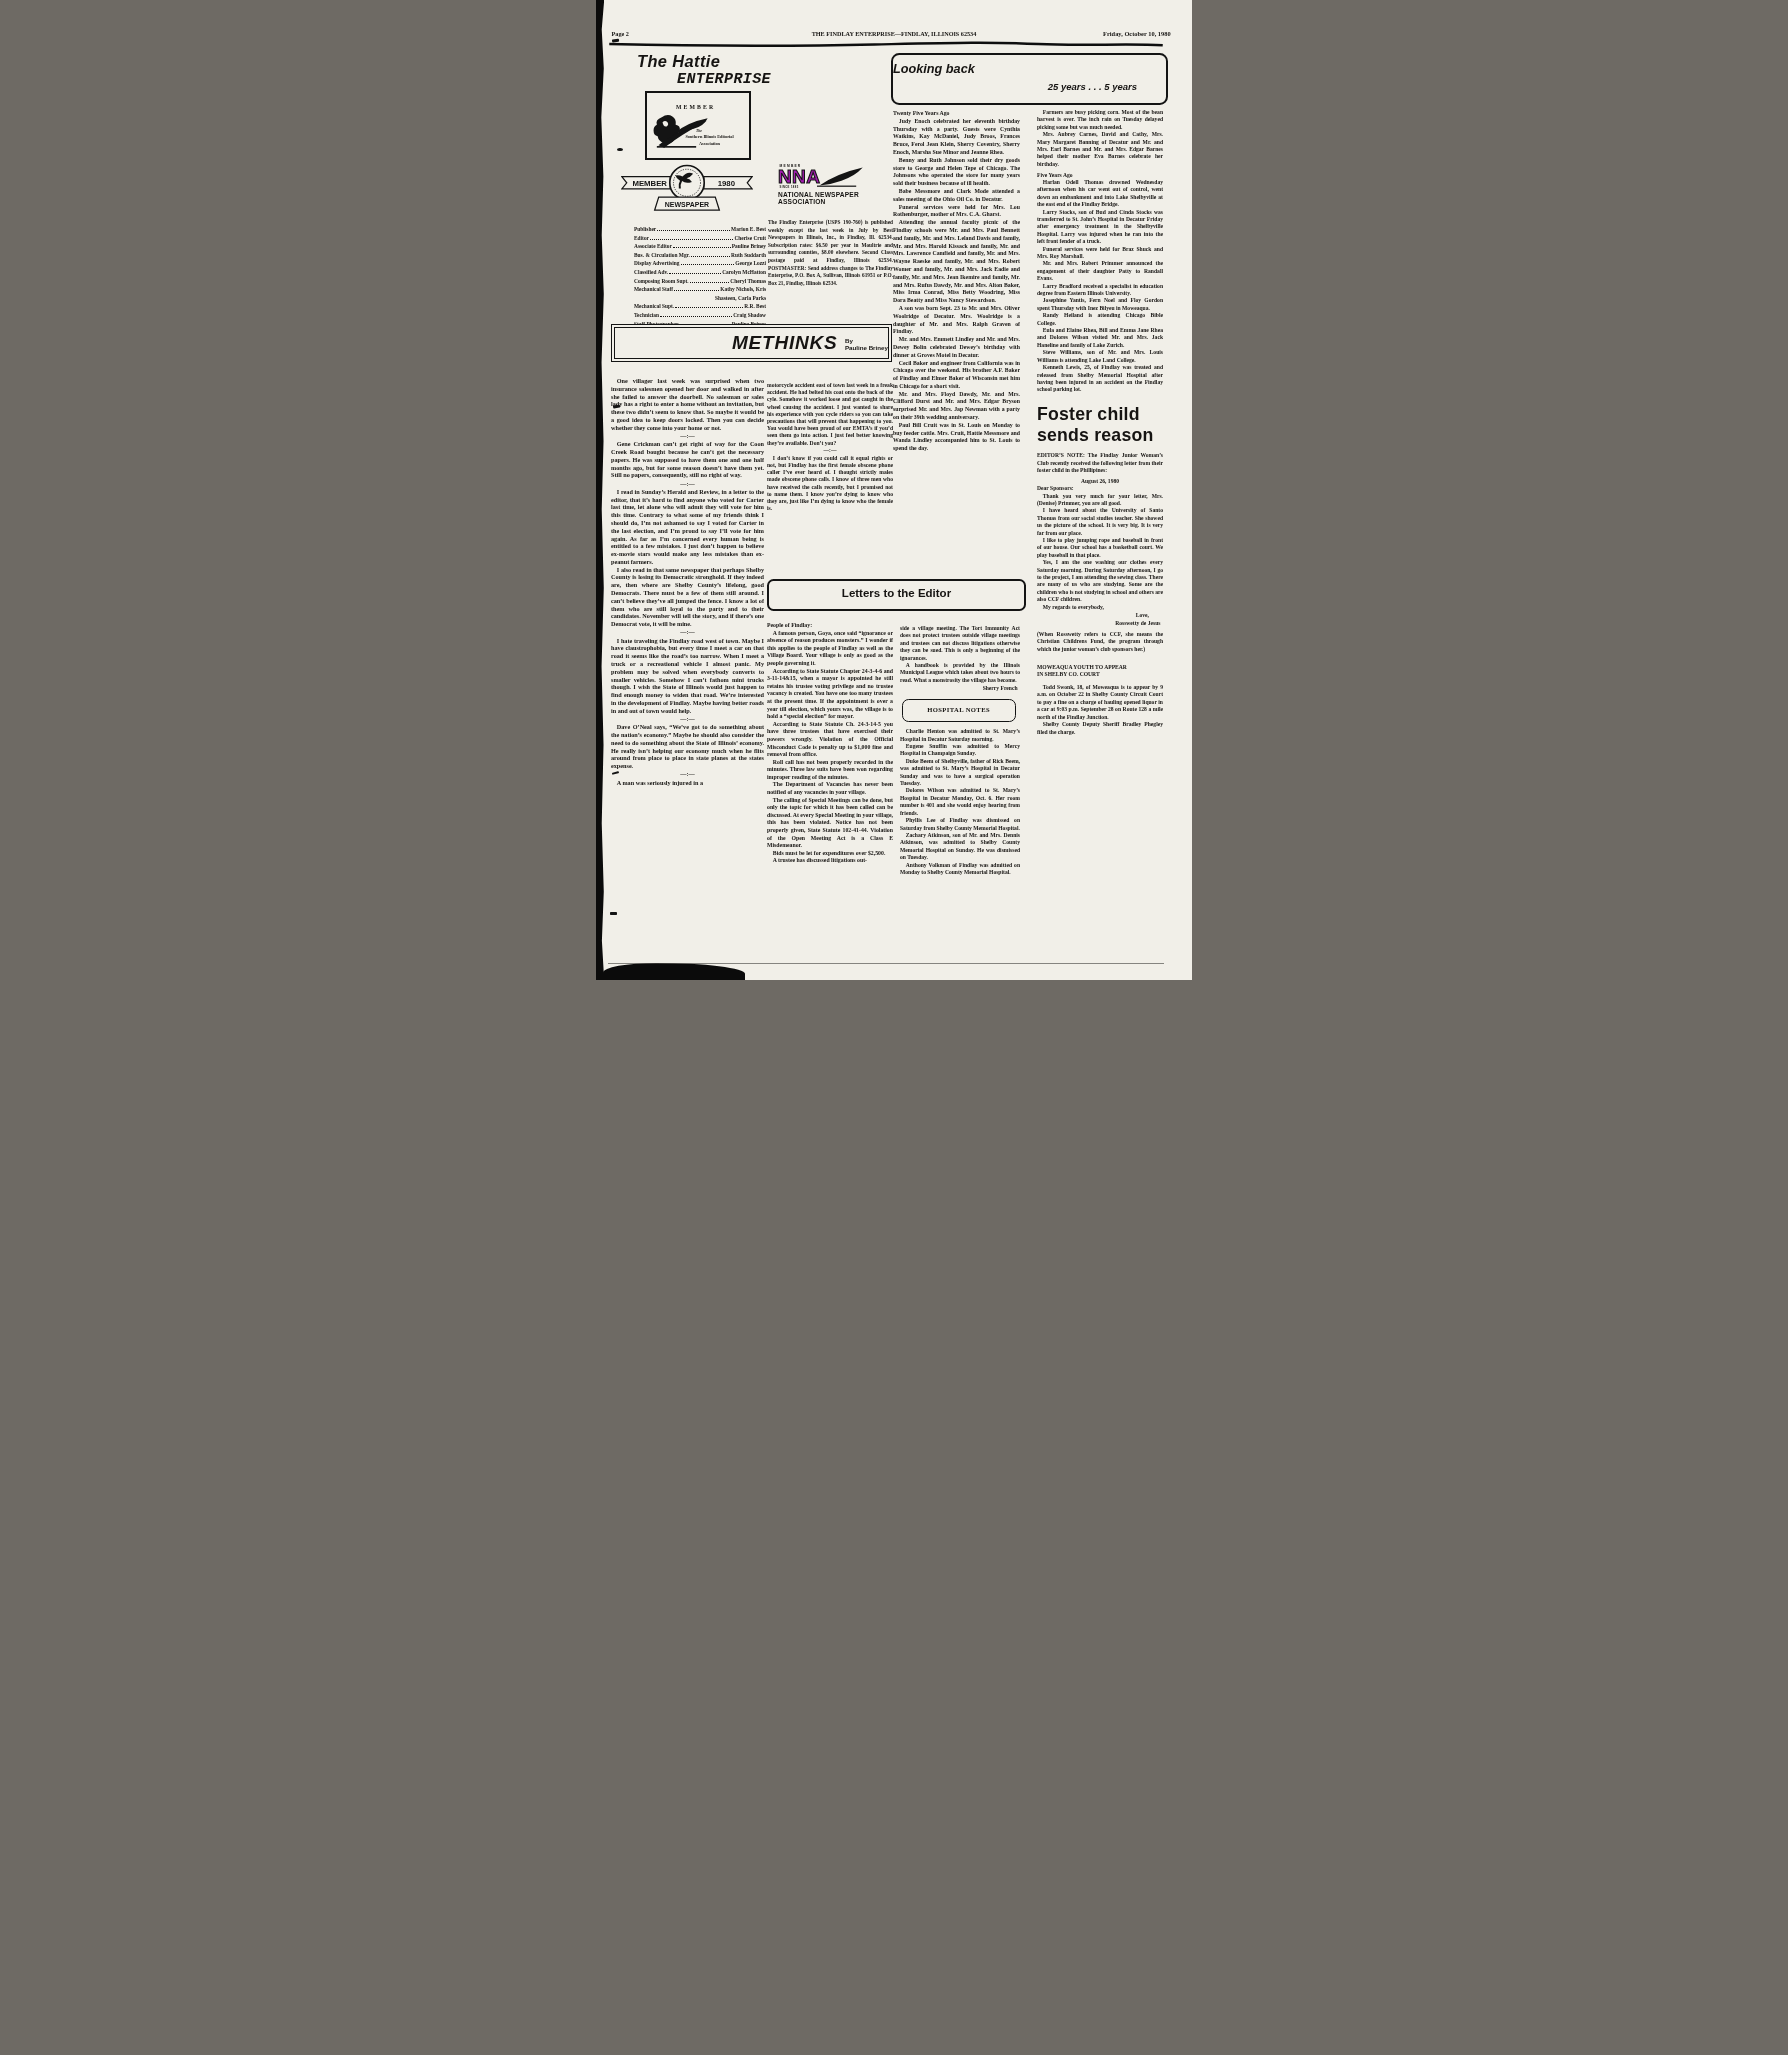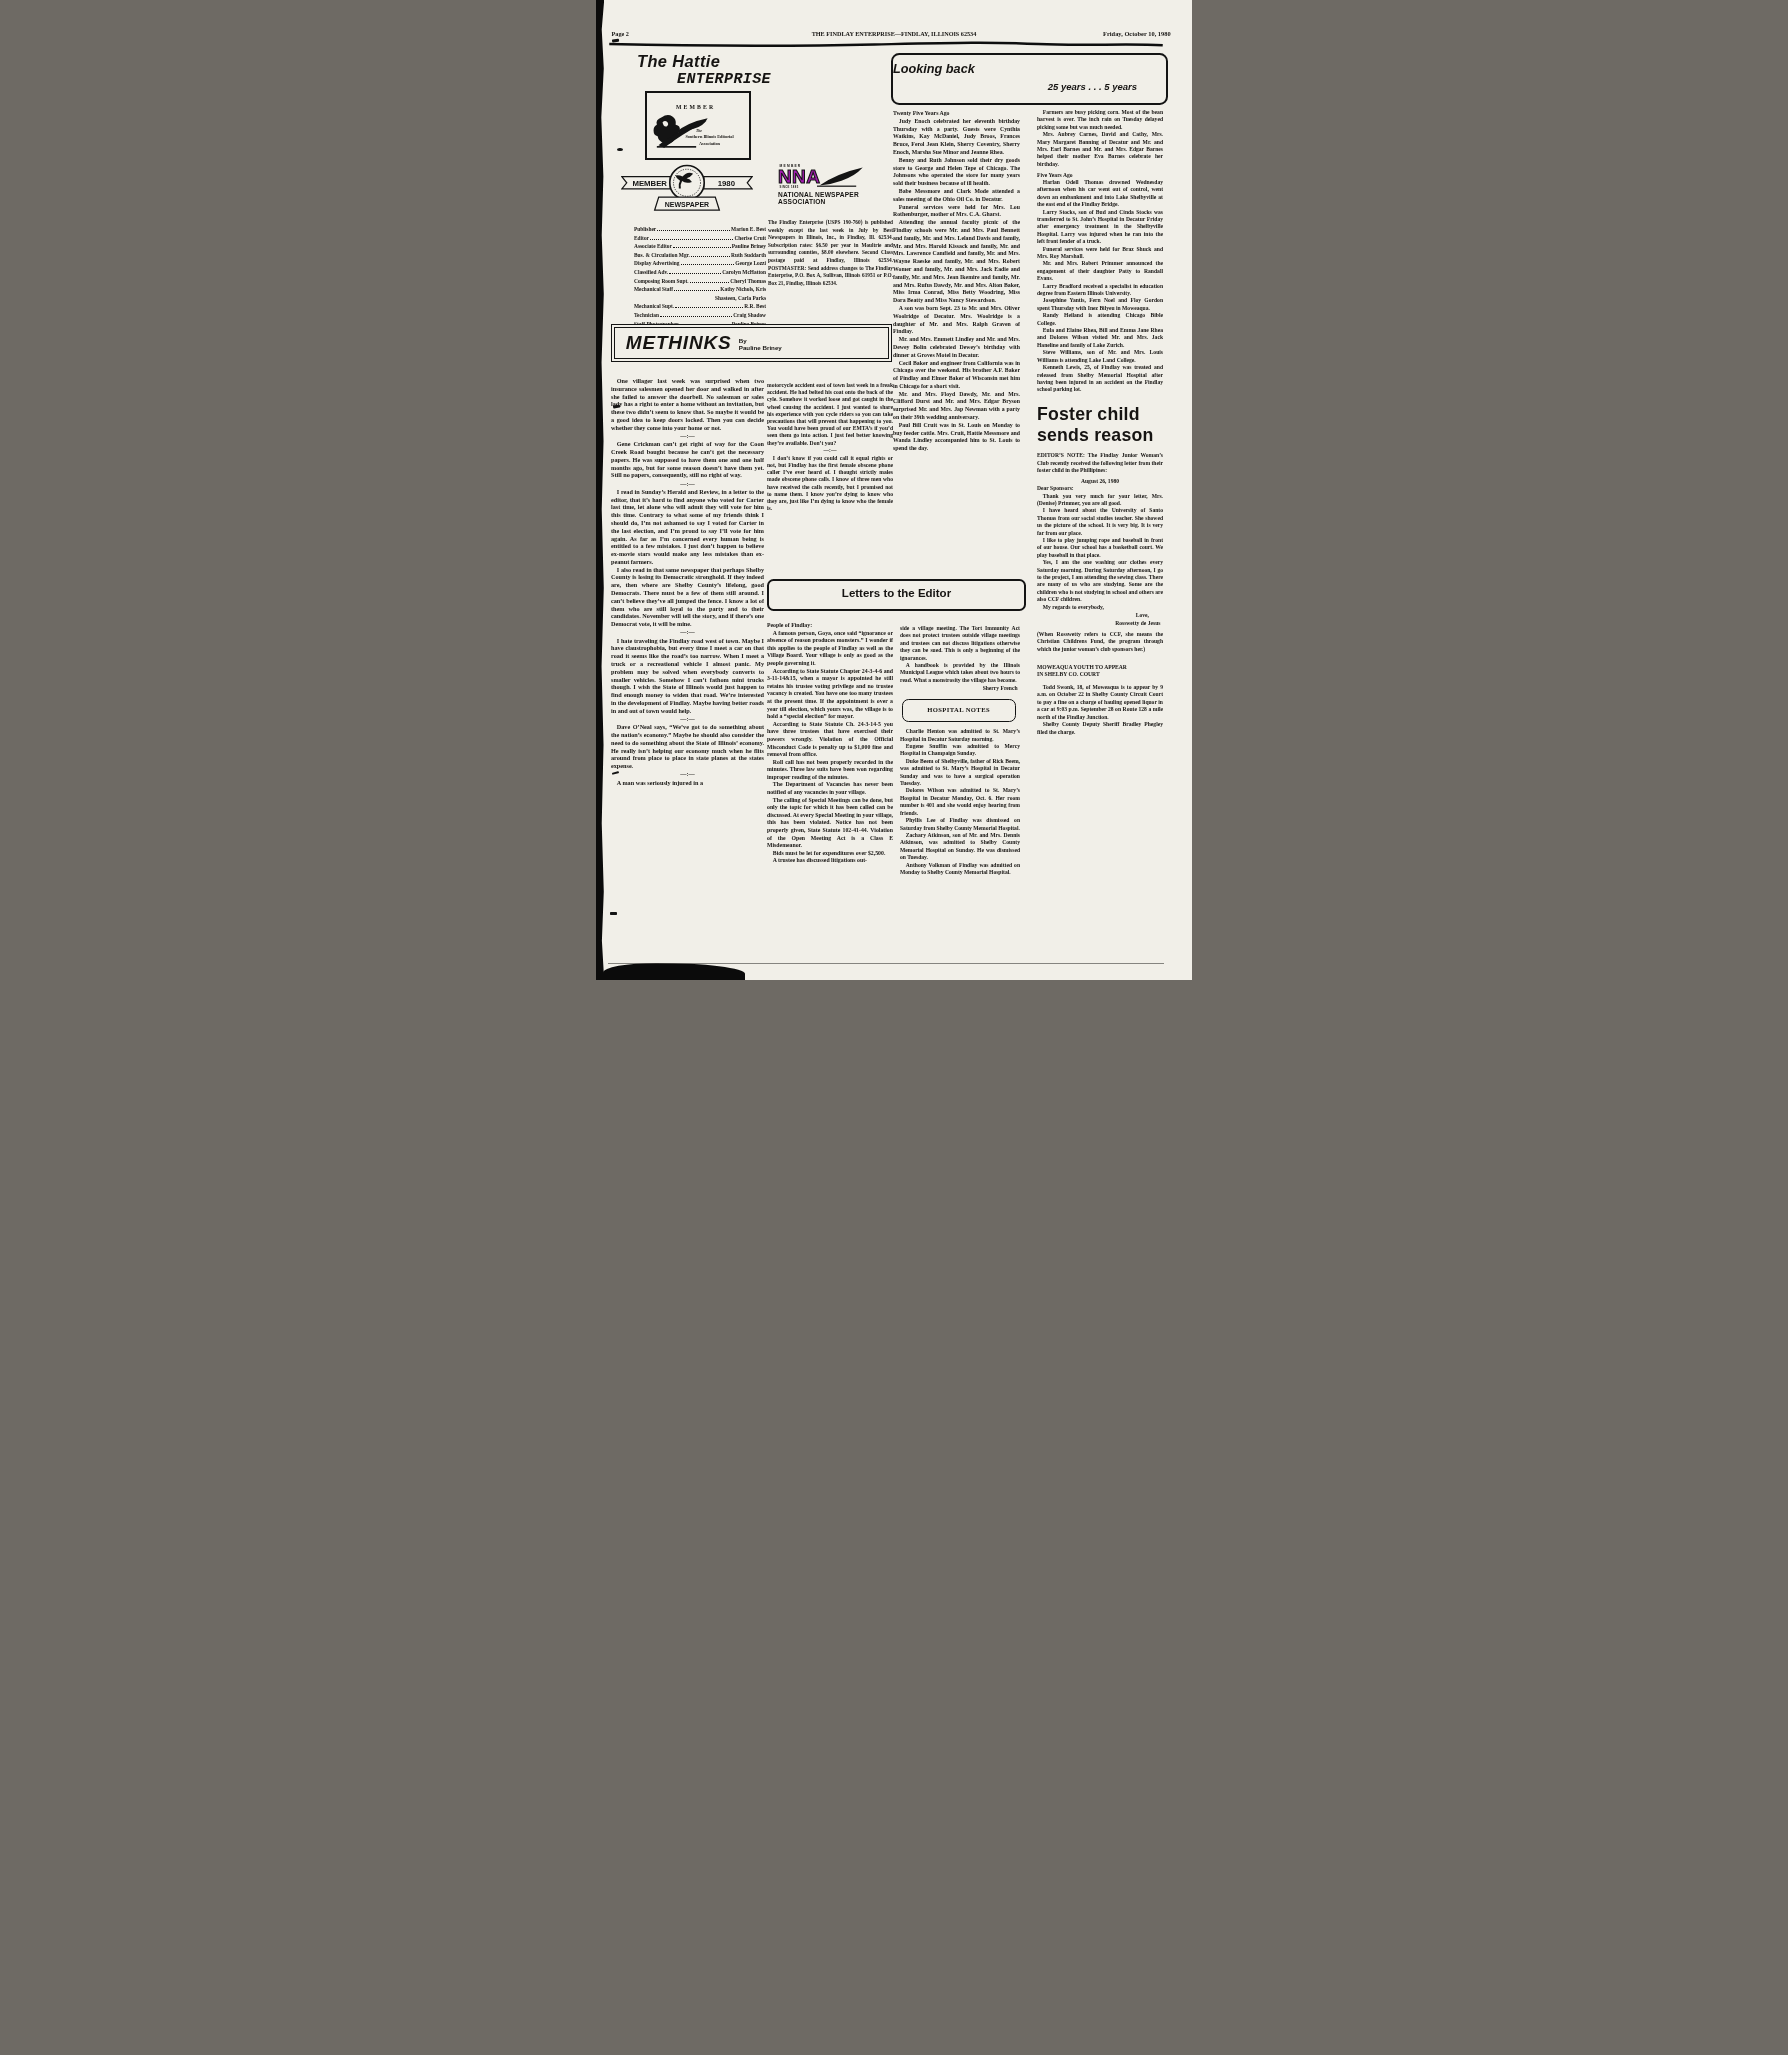--- a/index.html
+++ b/index.html
@@ -66,21 +66,21 @@
 
   .col-25{position:absolute;left:297px;top:110px;width:127px;height:434px;overflow:hidden;
           font-size:5.8px;line-height:7.8px;}
   .col-5y{position:absolute;left:441px;top:109px;width:126px;height:843px;overflow:hidden;
           font-size:5.6px;line-height:7.4px;}
 
   
   .meth-banner{position:absolute;left:15px;top:324px;width:279px;height:36px;border:0.8px solid #141414;
                background:#f1efe8;}
   .meth-inner{position:absolute;left:2.1px;top:2.1px;right:2.1px;bottom:2.1px;border:1.2px solid #141414;
-              display:flex;align-items:center;}
+              display:flex;align-items:center;justify-content:flex-end;}
   .meth-title{font-family:"Liberation Sans",sans-serif;font-style:italic;font-weight:700;
               font-size:19px;letter-spacing:0.8px;margin-left:10.7px;}
   .meth-by{margin-left:7.4px;font-family:"Liberation Sans",sans-serif;font-weight:700;
            font-size:6.2px;line-height:7.4px;padding-top:2.5px;}
   .col-m1{position:absolute;left:15px;top:377px;width:153px;height:572px;overflow:hidden;
           font-size:6.2px;line-height:7.8px;}
   .col-m2{position:absolute;left:171px;top:382px;width:126px;height:192px;overflow:hidden;
           font-size:5.6px;line-height:7.2px;}
 
   

